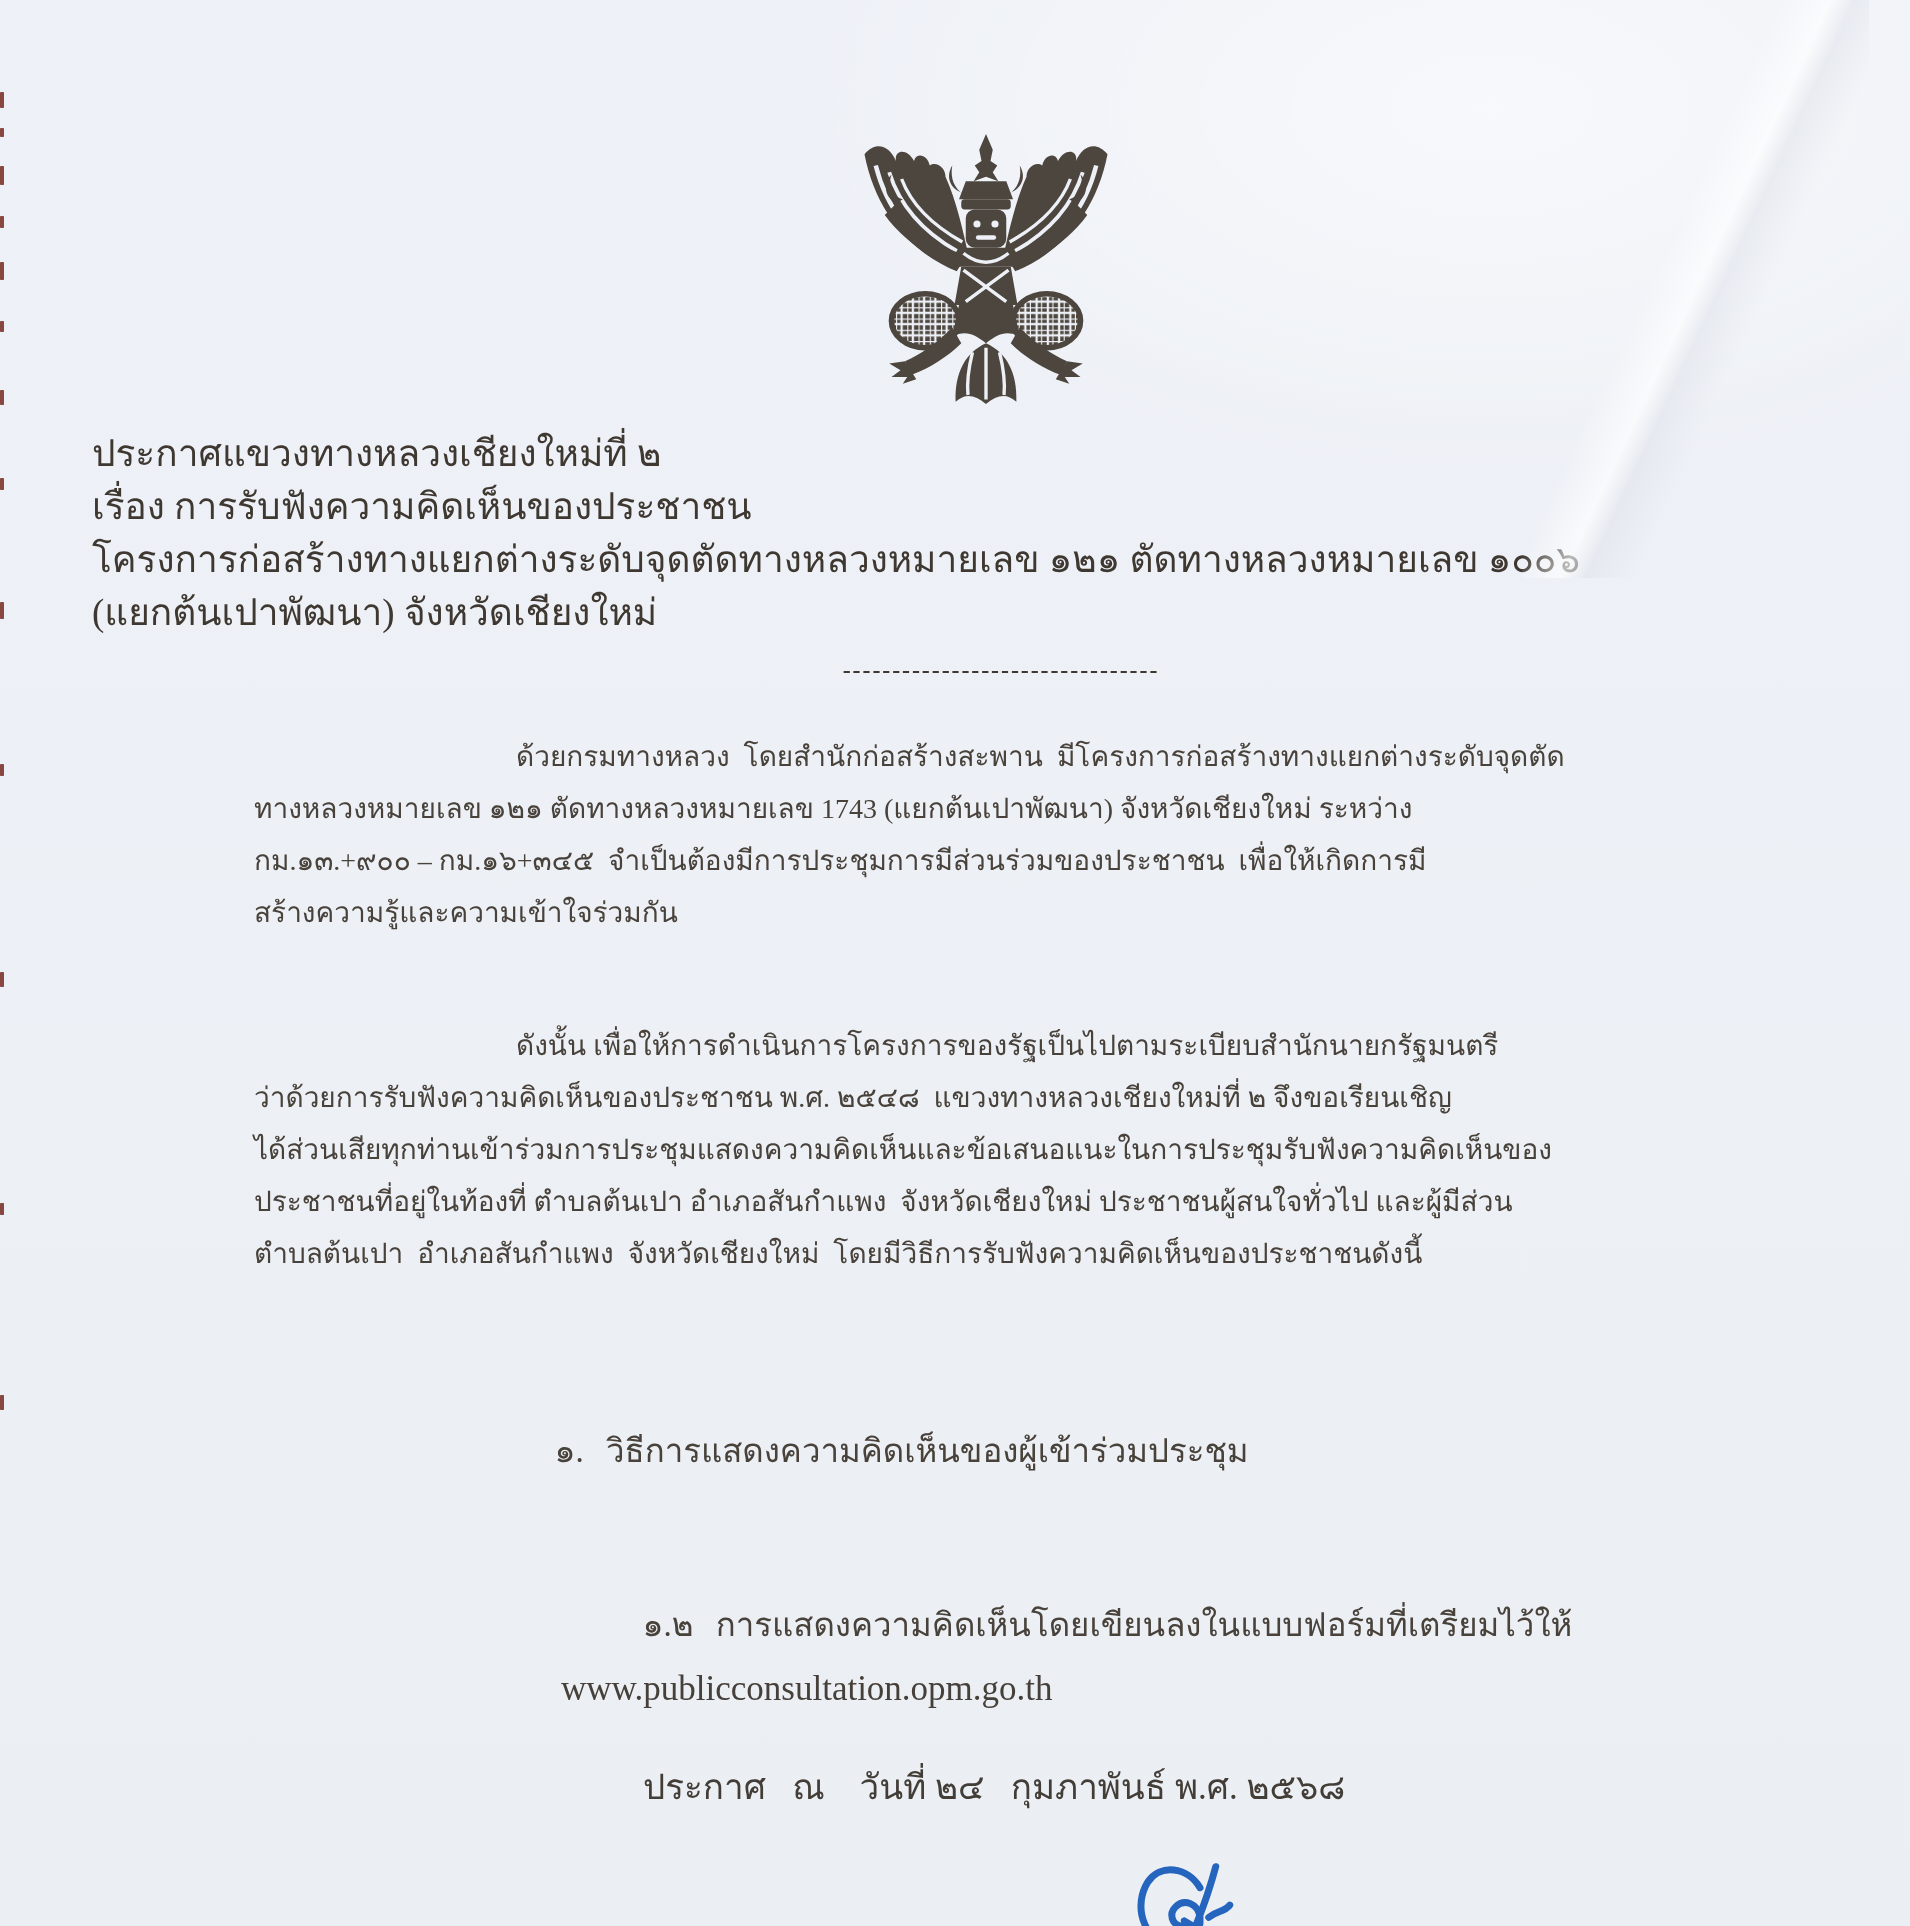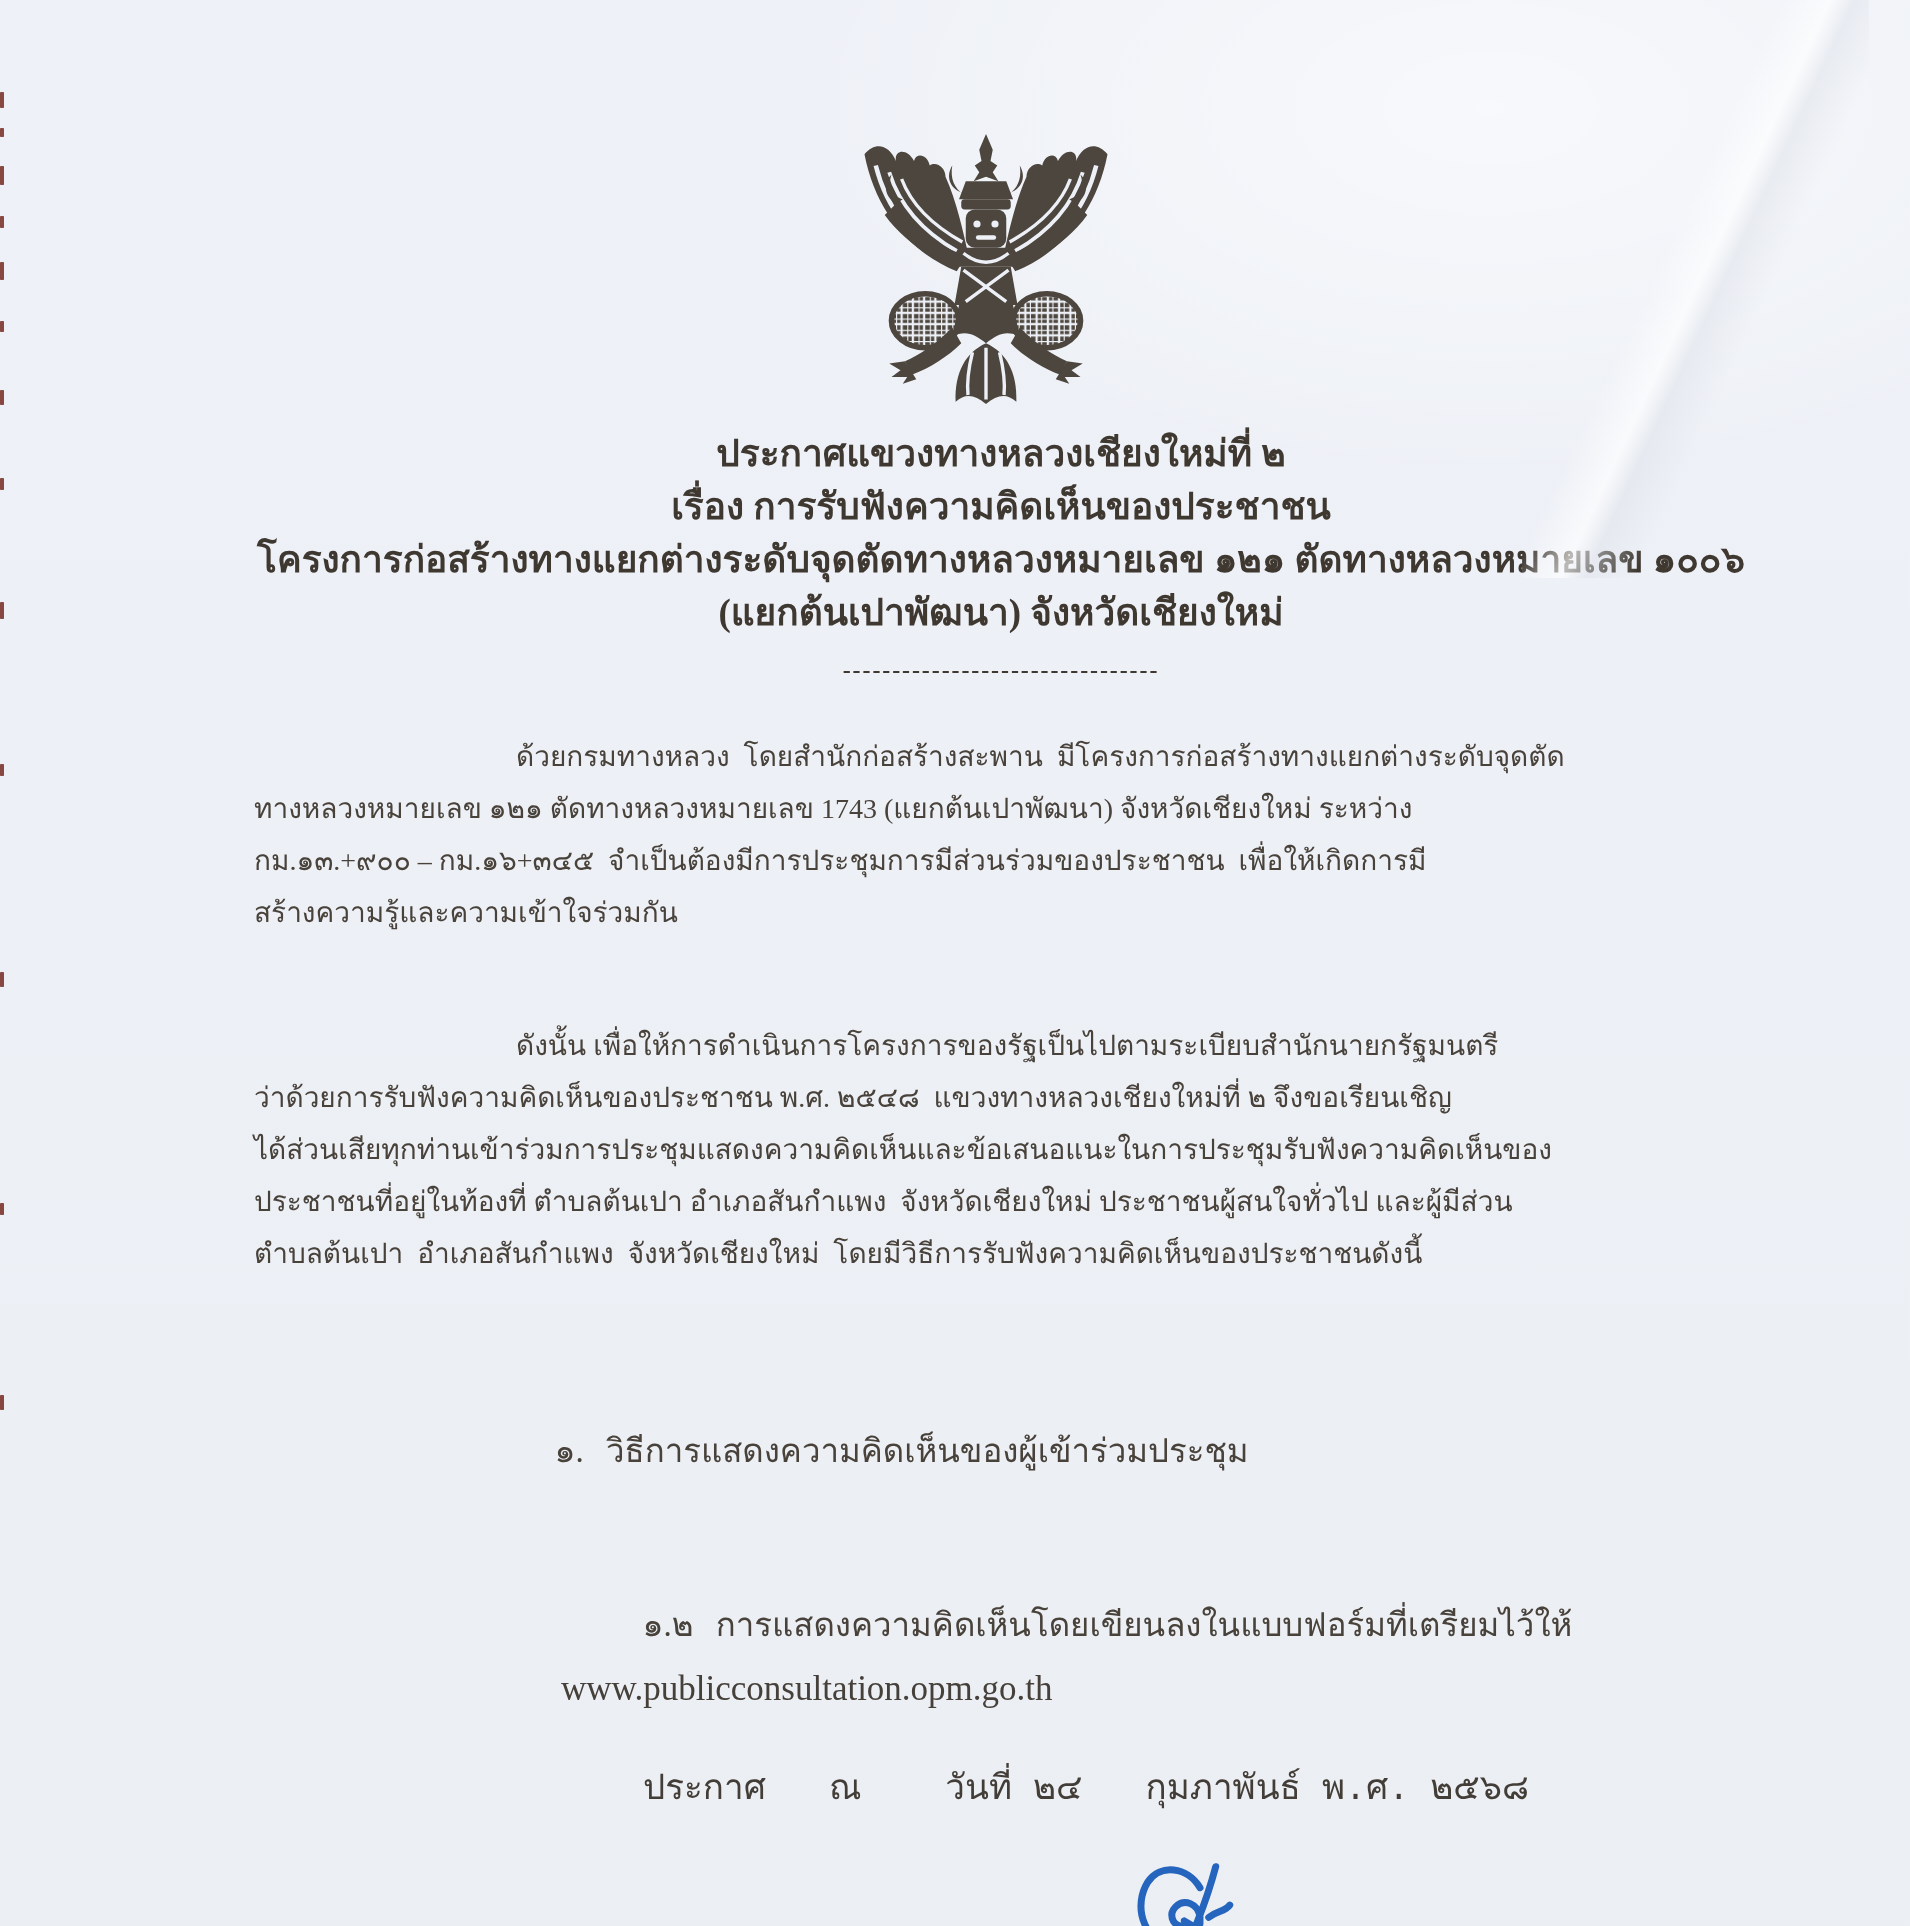--- a/index.html
+++ b/index.html
@@ -11,39 +11,39 @@
       radial-gradient(ellipse 1002px 539px at 78% 4%, rgba(255,255,255,0.55), rgba(255,255,255,0) 70%),
       radial-gradient(ellipse 693px 462px at 2% 98%, rgba(190,196,206,0.25), rgba(190,196,206,0) 65%),
       linear-gradient(180deg, #eef1f7 0%, #ecEFf4 55%, #eaedf2 100%);
     overflow:hidden;
     font-family:"Liberation Serif","DejaVu Serif",serif;
     color:#46403a;
   }
   .emblem { position:absolute; left:851px; top:127px; width:270px; height:293px; }
   .title-block { position:absolute; left:92px; top:427px; width:1818px; }
   .t-line {
-    text-align:center; font-weight:bold; font-size:37px; line-height:53px;
+    text-align:left; font-weight:normal; font-size:37px; line-height:53px;
     color:#3e3831; white-space:nowrap;
   }
   .sep {
     position:absolute; left:92px; top:657px; width:1818px;
     text-align:center; font-size:24px; letter-spacing:1.9px;
     color:#3e3831; font-weight:bold; white-space:nowrap;
   }
   .body-block { position:absolute; left:254px; width:1525px; }
   .p1 { top:731px; }
   .p2 { top:1020px;font-family:Liberation Serif, serif; }
   .b-line { font-size:28px; line-height:52px; white-space:pre; color:#48423b; }
   .indent { padding-left:262px; }
   .list-block { position:absolute; left:505px; top:1364px; width:1348px; }
   .l-line { font-size:33px; line-height:58px; white-space:pre; color:#48423b; }
   .lvl2 { padding-left:88px; }
   .num { display:inline-block; margin-right:22.3px; }
   .url-line { position:absolute; left:561px; top:1669px; font-size:35px; white-space:pre; color:#46403a; }
-  .issued-line { position:absolute; left:643px; top:1759px; font-size:35px; white-space:pre; color:#433d37;font-family:Liberation Mono, monospace; }
+  .issued-line { position:absolute; left:643px; top:1759px; font-size:35px; white-space:pre; color:#433d37; }
   .sig { position:absolute; left:1102px; top:1837px; width:196px; height:166px; }
   .edge-mark { position:absolute; left:0; width:3.5px; background:#6e1d13; opacity:.8; border-radius:0.8px; }
   .crease {
     position:absolute; left:1522px; top:0; width:347px; height:578px;
     background:linear-gradient(115deg, rgba(255,255,255,0) 42%, rgba(255,255,255,0.65) 50%, rgba(222,226,233,0.5) 54%, rgba(255,255,255,0) 62%);
     pointer-events:none;
   }
 </style>
 </head>
 <body>

